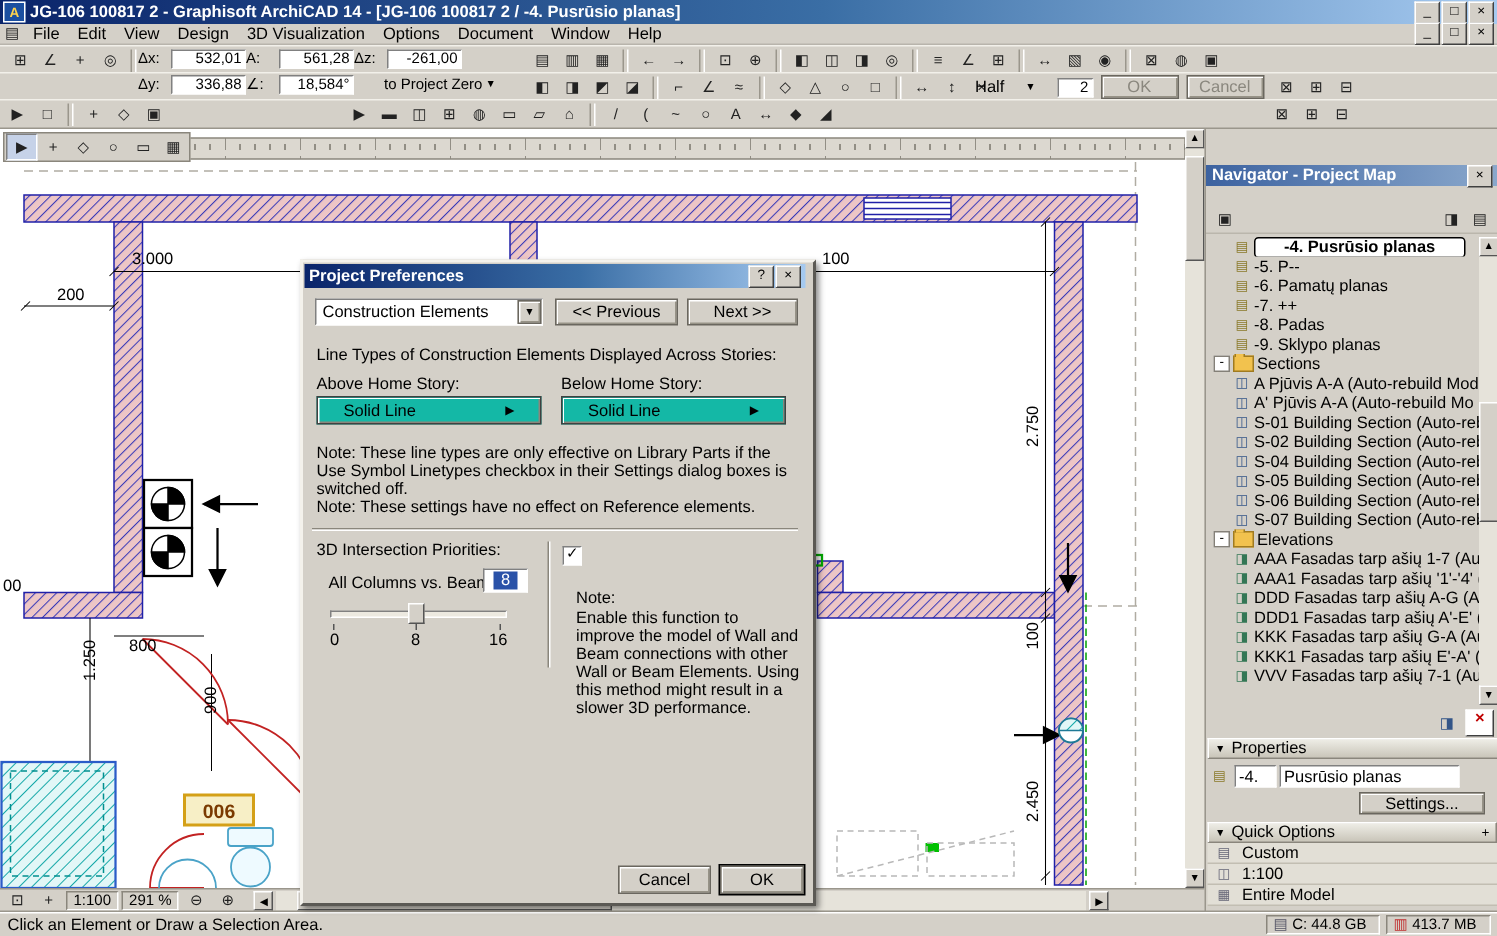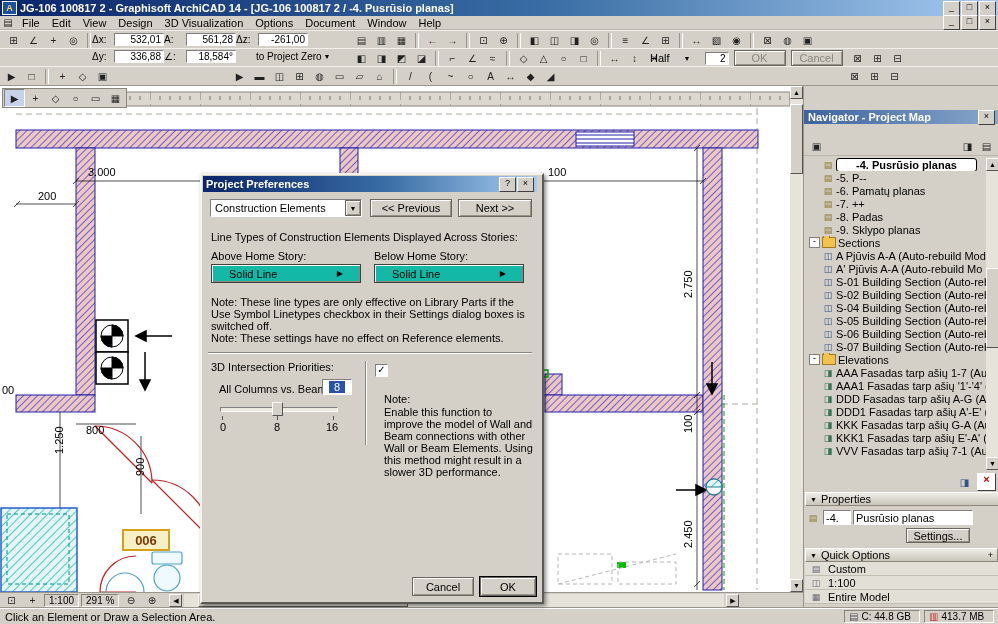--- a/index.html
+++ b/index.html
@@ -507,21 +507,21 @@
 
     <div class="hdrbar abs" style="left:1px;top:406px;width:204px;height:14px">
       <span style="font-size:7px">▼</span>
       <span>Properties</span>
     </div>
     <div class="abs flex" style="left:3px;top:424px;gap:2px">
       <span class="ticon story">▤</span>
       <span class="sunken flex" style="width:28px;height:15px;padding:0 2px">-4.</span>
       <span class="sunken flex" style="width:120px;height:15px;padding:0 2px">Pusrūsio planas</span>
     </div>
-    <div class="btn abs" style="left:102px;top:442px;width:64px;height:15px">Settings...</div>
+    <div class="btn abs" style="left:102px;top:442px;width:84px;height:15px">Settings...</div>
 
     <div class="hdrbar abs" style="left:1px;top:462px;width:193px;height:14px">
       <span style="font-size:7px">▼</span>
       <span>Quick Options</span>
       <span style="margin-left:auto;font-size:9px">+</span>
     </div>
     <div class="qorow abs" style="left:1px;top:476px;width:193px;height:14px">
       <span class="ticon" style="color:#667">▤</span>
       <span>Custom</span>
     </div>

